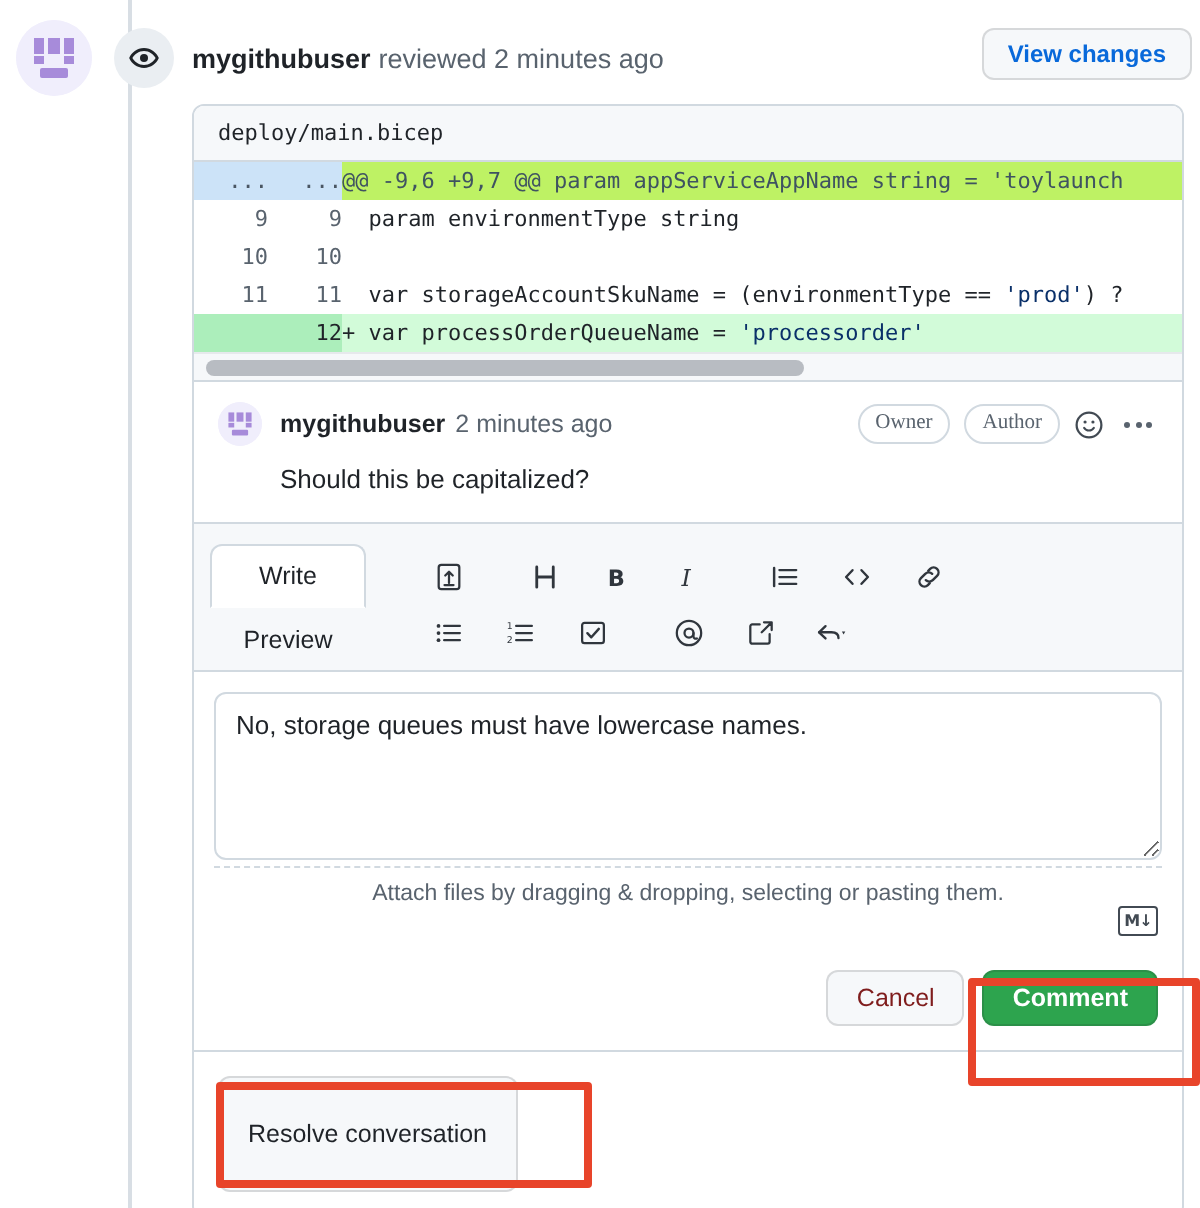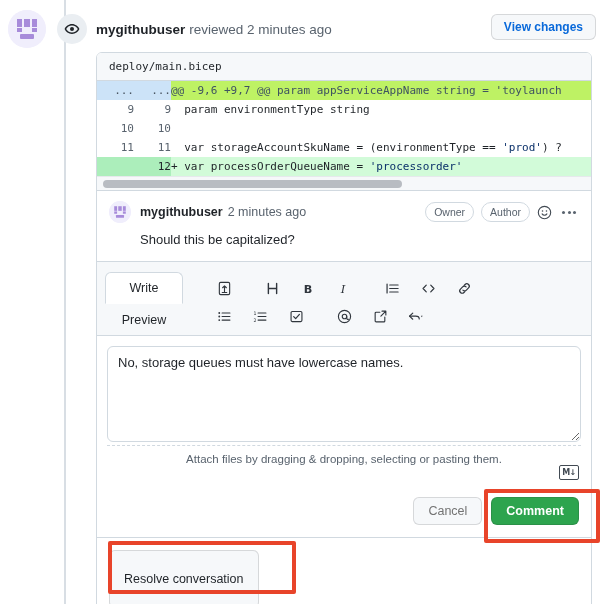--- a/index.html
+++ b/index.html
@@ -131,21 +131,21 @@
     background: #f0eefc; overflow: hidden; flex: none;
   }
   .c-author { font-weight: bold; font-size: 12.5px; margin-left: 9px; }
   .c-time { font-size: 12.5px; color: #59636e; margin-left: 5px; }
   .head-right {
     margin-left: auto; display: flex; align-items: center; gap: 7px;
   }
   .badge {
     font-size: 10.5px; color: #59636e;
     border: 1px solid #d1d9e0; border-radius: 11px;
-    padding: 2px 8px; line-height: 14px;
+    padding: 2px 8px; line-height: 14px; font-family: Liberation Serif, serif;
   }
   .icon-btn { display: flex; align-items: center; justify-content: center; cursor: pointer; }
   .kebab { display: flex; gap: 2.5px; padding: 0 3px; cursor: pointer; }
   .kebab i { width: 3px; height: 3px; border-radius: 50%; background: #59636e; display: block; }
   .comment-body {
     margin-top: 9px; margin-left: 31px;
     font-size: 13px; color: #1f2328;
   }
 
   
@@ -178,21 +178,21 @@
   .tool {
     width: 26px; height: 24px;
     display: flex; align-items: center; justify-content: center;
     color: #30363d; cursor: pointer;
   }
   .gap-sm { width: 10px; }
   .gap-md { width: 22px; }
 
   .ta-area { padding: 10px 10px 0 10px; }
   textarea.ta {
-    width: 100%; height: 96px;
+    width: 100%; height: 84px;
     box-sizing: border-box;
     border: 1px solid #d1d9e0; border-radius: 6px;
     padding: 8px 10px;
     font-family: "Liberation Sans", sans-serif;
     font-size: 13px; color: #1f2328;
     background: #ffffff;
     resize: vertical;
     outline: none;
   }
   .attach-row {
@@ -216,21 +216,21 @@
     gap: 9px;
     padding: 10px 12px 12px 12px;
   }
   .btn {
     font-family: "Liberation Sans", sans-serif;
     font-size: 12.5px;
     padding: 6px 14px;
     border-radius: 6px; cursor: pointer;
   }
   .btn-cancel {
-    background: #f6f8fa; color: #737373;
+    background: #f6f8fa; color: #7f1d1d;
     border: 1px solid rgba(31,35,40,0.15);
   }
   .btn-comment {
     background: #2da44e; color: #ffffff; font-weight: bold;
     border: 1px solid rgba(31,35,40,0.15);
   }
   .resolve-row {
     border-top: 1px solid #d1d9e0;
     padding: 12px;
   }

